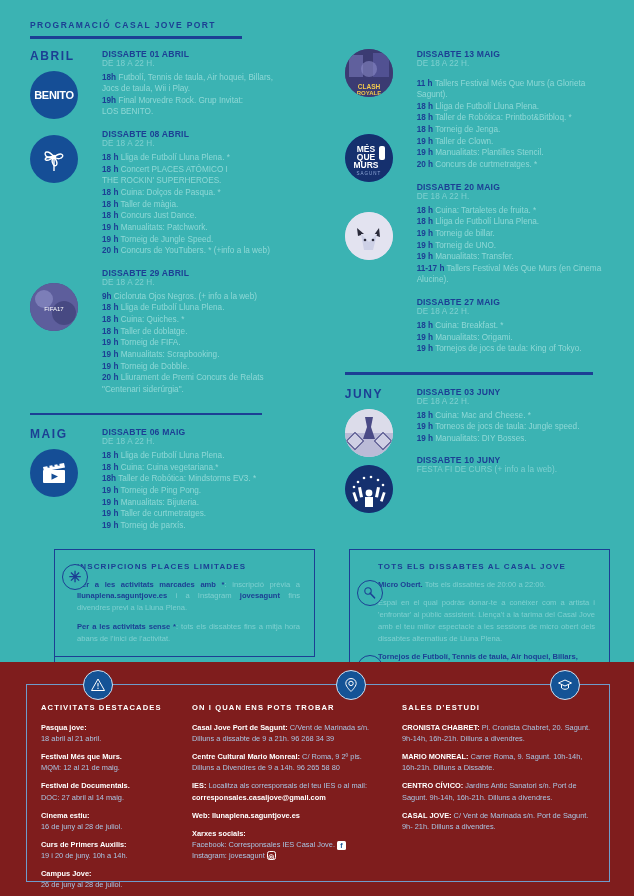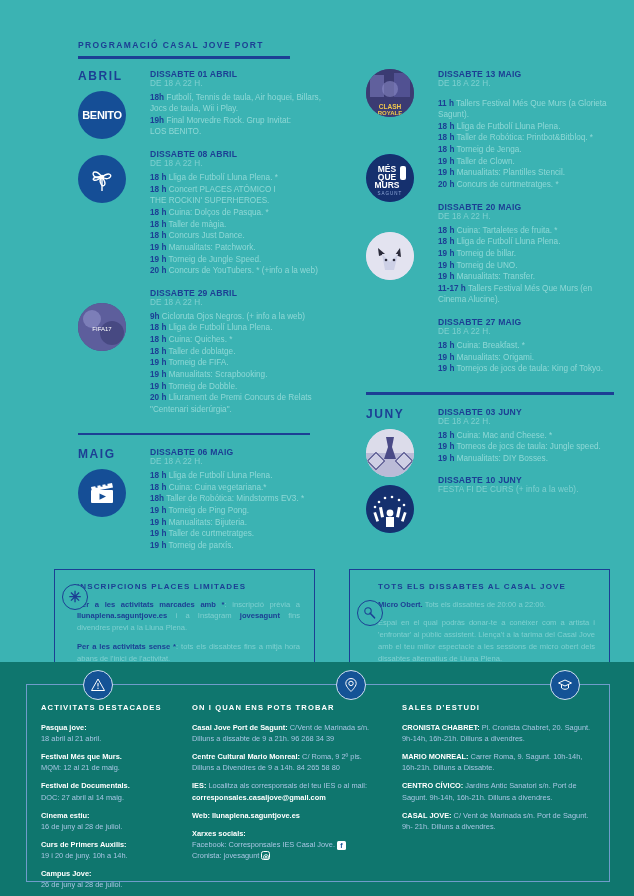--- a/index.html
+++ b/index.html
@@ -6,21 +6,21 @@
   html, body { width: 634px; height: 896px; }
   body {
     font-family: "Liberation Sans", sans-serif;
     background: #3bb3b3;
     position: relative;
     overflow: hidden;
   }
   .page { position: relative; width: 634px; height: 896px; background: #3bb3b3; }
 
   
-  .prog-wrap { position: relative; padding: 40px 20px 0 30px; margin-left: 48px; }
+  .prog-wrap { position: relative; padding: 20px 20px 0 30px; }
   .prog-title {
     font-weight: 700; font-size: 8.5px; letter-spacing: 1.4px;
     color: #1c3f94; text-transform: uppercase;
   }
   .prog-rule { width: 212px; height: 2.5px; background: #1c3f94; margin-top: 6px; }
 
   .cols { display: flex; gap: 16px; margin-top: 10px; }
   .col-left { width: 300px; }
   .col-right { width: 290px; padding-left: 10px; }
 
@@ -79,21 +79,21 @@
   .badge {
     position: absolute; width: 26px; height: 26px; border-radius: 50%;
     border: 1.2px solid #1c3f94; background: #3bb3b3;
     display: flex; align-items: center; justify-content: center;
     left: 7px; color: #1c3f94;
   }
 
   
   .footer {
     position: absolute; left: 0; bottom: 0; width: 634px; height: 234px;
-    background: #0f766e; padding: 22px 22px 14px 26px;
+    background: #7f1d1d; padding: 22px 22px 14px 26px;
   }
   .foot-cols { display: flex; height: 100%; }
   .foot-col { position: relative; padding: 18px 12px 0 14px; }
   .foot-col.c1 { width: 152px; border: 1px solid #6f9ccb; border-right:none; }
   .foot-col.c2 { width: 210px; border: 1px solid #6f9ccb; border-right:none; border-left:none;}
   .foot-col.c3 { width: 222px; border: 1px solid #6f9ccb; border-left:none; }
   .foot-head {
     font-weight: 700; font-size: 7.6px; letter-spacing: 1.1px;
     color: #ffffff; text-transform: uppercase; margin-bottom: 10px;
   }
@@ -430,26 +430,26 @@
 
       <div class="foot-col c2">
         <div class="foot-circle" style="left:158px;">
           <svg width="16" height="16" viewBox="0 0 16 16">
               <path d="M8 1.5 C4.8 1.5 2.8 4 2.8 6.4 C2.8 9.6 8 14.5 8 14.5 C8 14.5 13.2 9.6 13.2 6.4 C13.2 4 11.2 1.5 8 1.5Z" fill="none" stroke="#fff" stroke-width="1"></path>
               <circle cx="8" cy="6.4" r="2.2" fill="none" stroke="#fff" stroke-width="1"></circle>
             </svg>
         </div>
         <div class="foot-head">ON I QUAN ENS POTS TROBAR</div>
         <div class="foot-item"><b>Casal Jove Port de Sagunt:</b><span> C/Vent de Marinada s/n. Dilluns a dissabte de 9 a 21h. 96 268 34 39</span></div>
-        <div class="foot-item"><b>Centre Cultural Mario Monreal:</b><span> C/ Roma, 9 2º pis. Dilluns a Divendres de 9 a 14h. 84 265 58 80</span></div>
+        <div class="foot-item"><b>Centre Cultural Mario Monreal:</b><span> C/ Roma, 9 2º pis. Dilluns a Divendres de 9 a 14h. 96 265 58 80</span></div>
         <div class="foot-item"><b>IES:</b><span> Localitza als corresponsals del teu IES o al mail:</span><br><b>corresponsales.casaljove@gmail.com</b></div>
         <div class="foot-item"><b>Web: llunaplena.saguntjove.es</b></div>
         <div class="foot-item"><b>Xarxes  socials:</b><br>
           <span>Facebook: Corresponsales IES Casal Jove.</span> <span class="fb-ico">f</span><br>
-          <span>Cronista: jovesagunt</span> <span class="ig-ico">◎</span>
+          <span>Instagram: jovesagunt</span> <span class="ig-ico">◎</span>
         </div>
       </div>
 
       <div class="foot-col c3">
         <div class="foot-circle" style="left:162px;">
           <svg width="16" height="16" viewBox="0 0 16 16">
               <path d="M8 3 L14.5 6 L8 9 L1.5 6Z" fill="none" stroke="#fff" stroke-width="1"></path>
               <path d="M4.5 7.4 V11 C4.5 11 6 12.3 8 12.3 C10 12.3 11.5 11 11.5 11 V7.4" fill="none" stroke="#fff" stroke-width="1"></path>
             </svg>
         </div>

